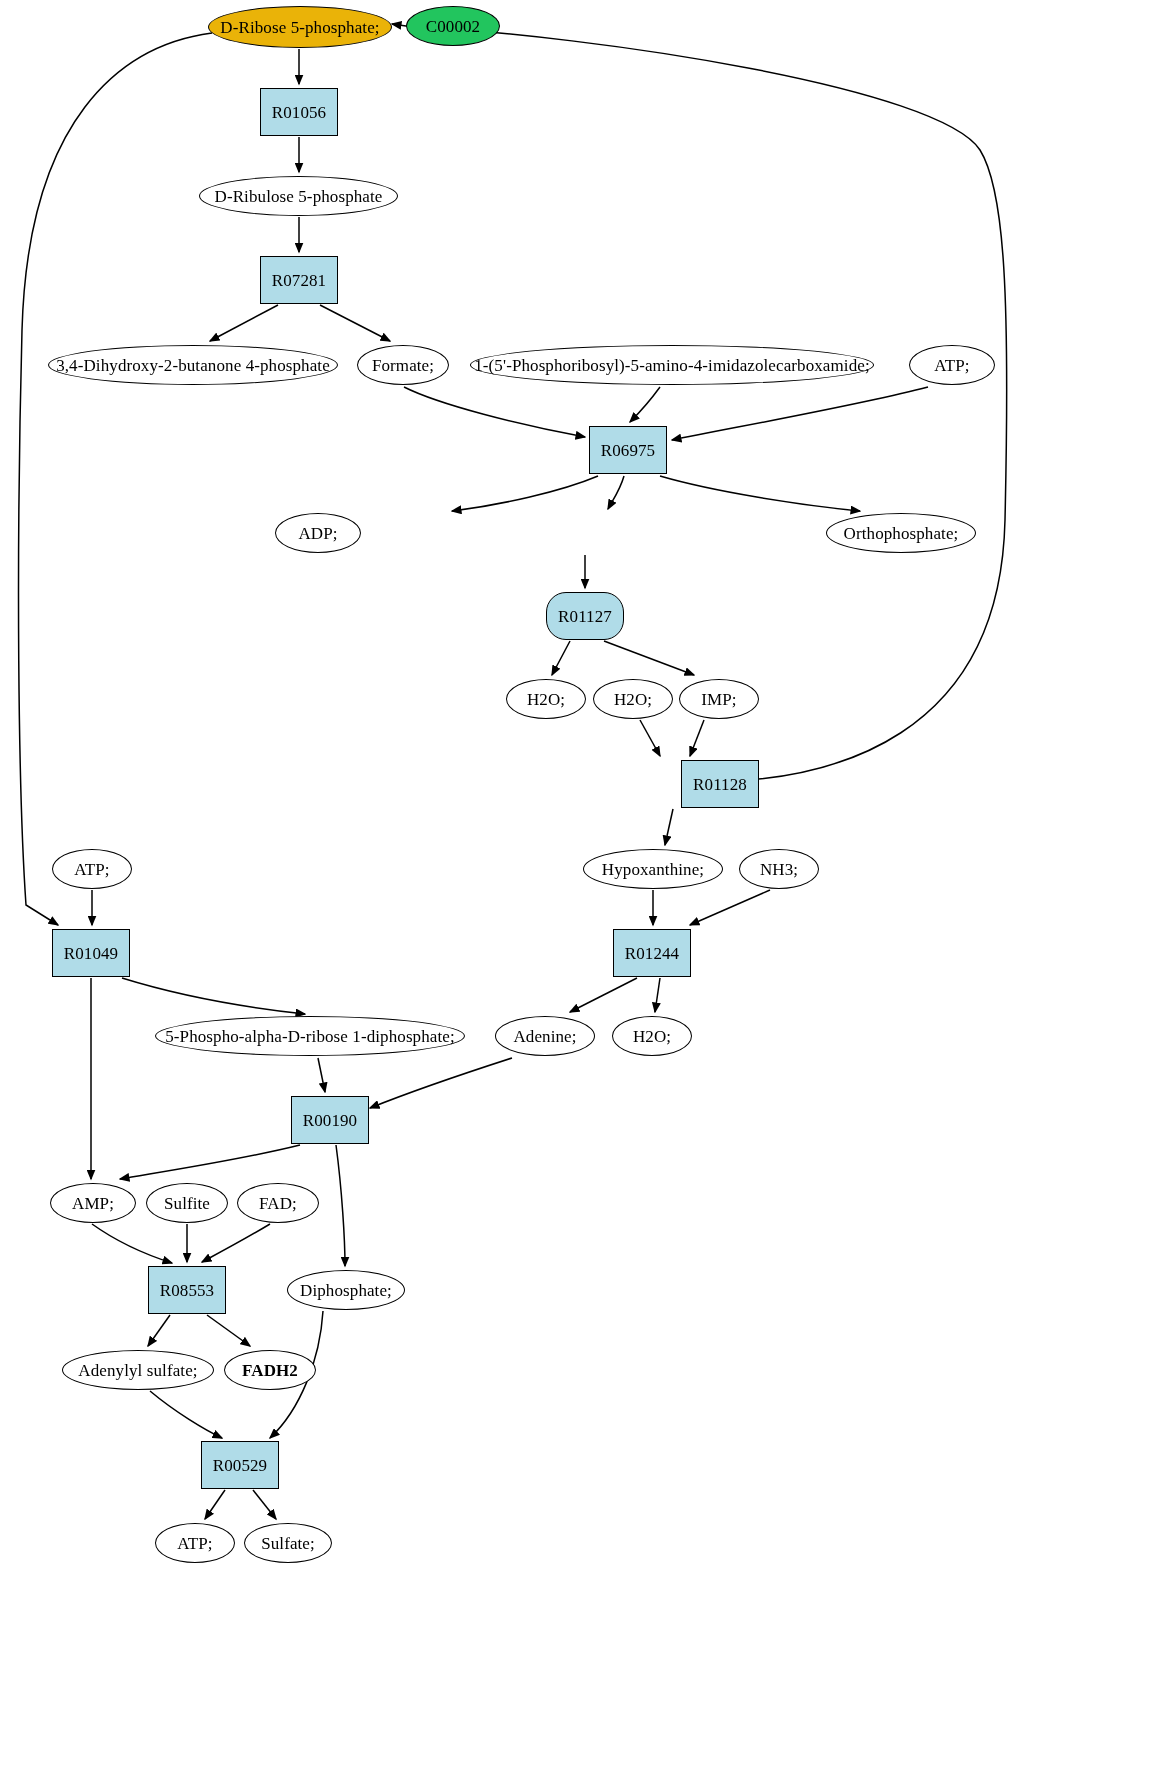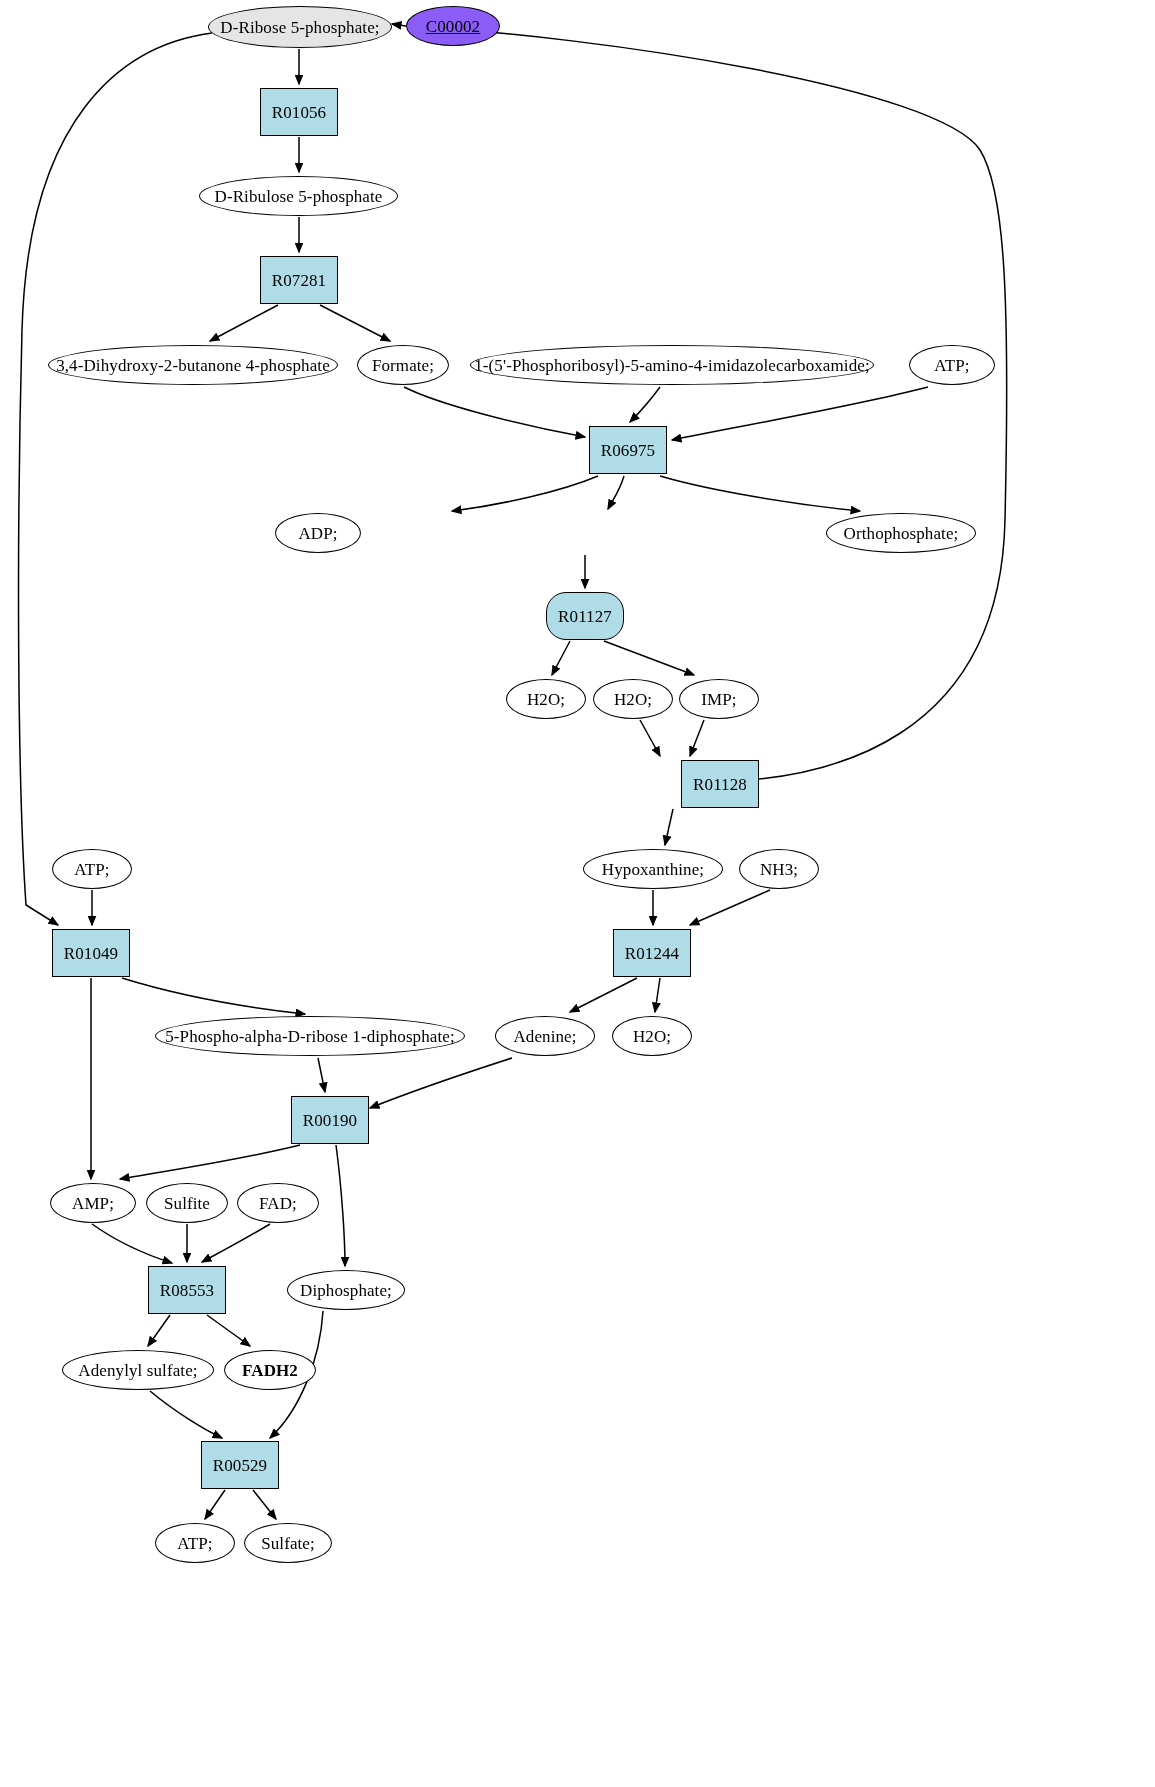--- a/index.html
+++ b/index.html
@@ -3,22 +3,22 @@
 <meta charset="utf-8">
 <title>Metabolic Pathway Graph</title>
 <style>
   html,body{margin:0;padding:0;background:#ffffff;}
   body{font-family:"Liberation Serif", serif;}
   #canvas{position:relative;width:1155px;height:1787px;background:#fff;overflow:hidden;}
   svg#edges{position:absolute;left:0;top:0;width:1155px;height:1787px;pointer-events:none;}
   .node{position:absolute;display:flex;align-items:center;justify-content:center;
         box-sizing:border-box;white-space:nowrap;color:#000;}
   .ell{border:1.4px solid #000;border-radius:50%;background:#ffffff;}
-  .ell.green{background:#e5e5e5;}
-  .ell.yellow{background:#8b5cf6;text-decoration:underline;}
+  .ell.green{background:#eab308;}
+  .ell.yellow{background:#22c55e;}
   .rect{border:1.4px solid #000;background:#ade0ea;background:#b0dce8;}
   .lbl{font-size:17px;line-height:1;letter-spacing:0.1px;}
 </style>
 </head>
 <body>
 
 <div id="canvas">
 
   <svg id="edges" viewBox="0 0 1155 1787">
     <defs>

